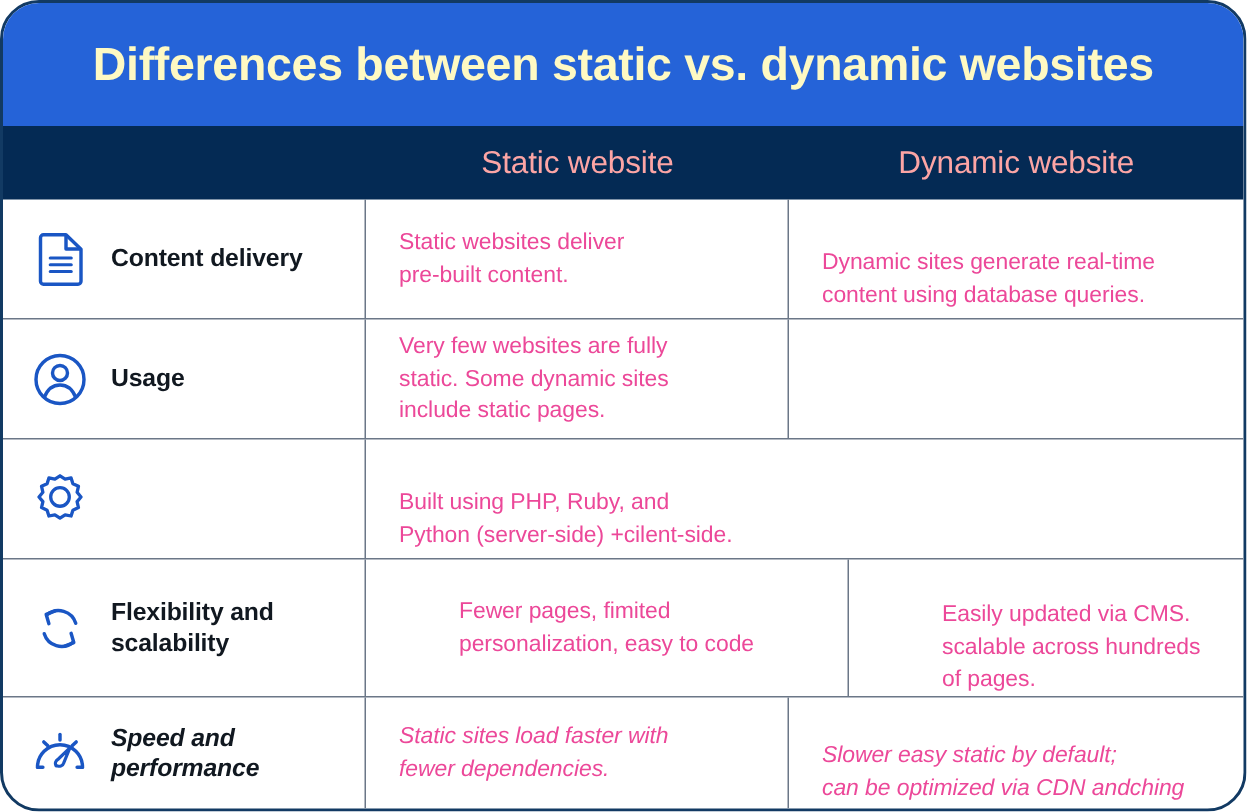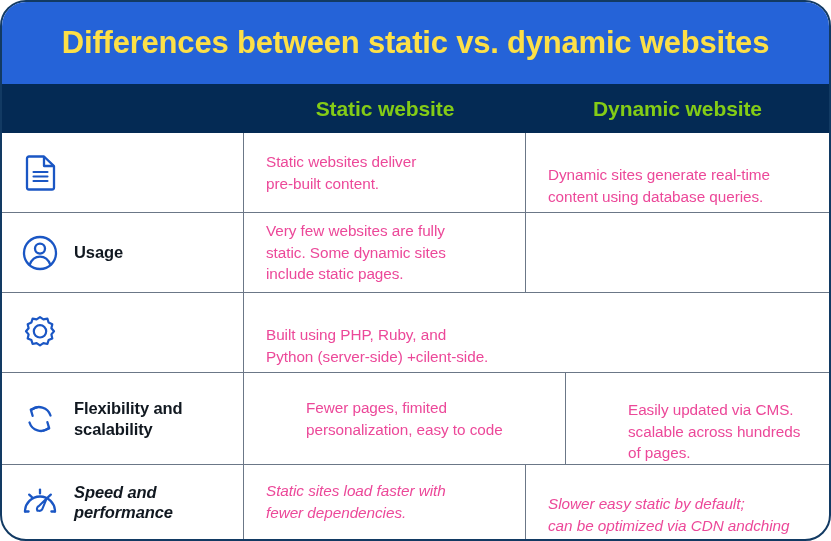--- a/index.html
+++ b/index.html
@@ -41,21 +41,21 @@
   .title-banner {
     flex: 0 0 82px;
     background: #2563d8;
     display: flex;
     align-items: center;
     justify-content: center;
     padding: 0 18px;
     box-sizing: border-box;
   }
   .title-text {
-    color: #fde047;
+    color: #fef9c3;
     font-size: 31px;
     font-weight: bold;
     letter-spacing: -0.2px;
     text-align: left;
     line-height: 1.1;
     white-space: nowrap;
   }
 
   
   .header-band {
@@ -64,23 +64,23 @@
     display: flex;
     align-items: center;
     box-sizing: border-box;
   }
   .hb-spacer {
     flex: 0 0 242px;
   }
   .hb-col {
     flex: 1 1 0;
     text-align: center;
-    color: #84cc16;
+    color: #fca5a5;
     font-size: 21px;
-    font-weight: bold;
+    font-weight: normal;
     letter-spacing: -0.1px;
     line-height: 1;
   }
   .hb-col.static-col { flex: 0 0 282px; }
   .hb-col.dynamic-col { flex: 1 1 auto; }
 
   
   .table-body {
     flex: 1 1 auto;
     display: flex;
@@ -177,20 +177,21 @@
 
       <div class="row row-r1">
         <div class="cell-label">
           <span class="icon-box">
             <svg width="34" height="36" viewBox="0 0 34 36" fill="none">
               <path d="M4 3.5 C4 2.4 4.9 1.5 6 1.5 L21 1.5 L31 11.2 L31 32.5 C31 33.6 30.1 34.5 29 34.5 L6 34.5 C4.9 34.5 4 33.6 4 32.5 Z" stroke="#1a56c4" stroke-width="2.3" stroke-linejoin="round"></path>
               <path d="M21 1.8 L21 11 L30.6 11" stroke="#1a56c4" stroke-width="2.3" stroke-linejoin="round" fill="none"></path>
               <path d="M10.5 17 L24.5 17 M10.5 21.5 L24.5 21.5 M10.5 26 L24.5 26" stroke="#1a56c4" stroke-width="2.1" stroke-linecap="round"></path>
             </svg>
           </span>
+          <span class="label-text">Content delivery</span>
         </div>
         <div class="cell-static">
           <span class="value-text">Static websites deliver
 pre-built content.</span>
         </div>
         <div class="cell-dynamic">
           <span class="value-text">Dynamic sites generate real-time
 content using database queries.</span>
         </div>
       </div>

